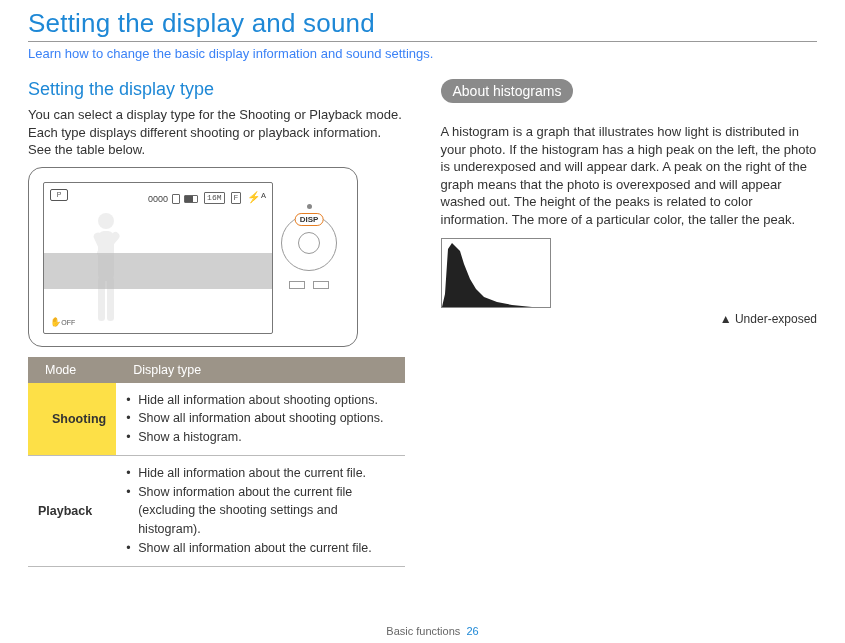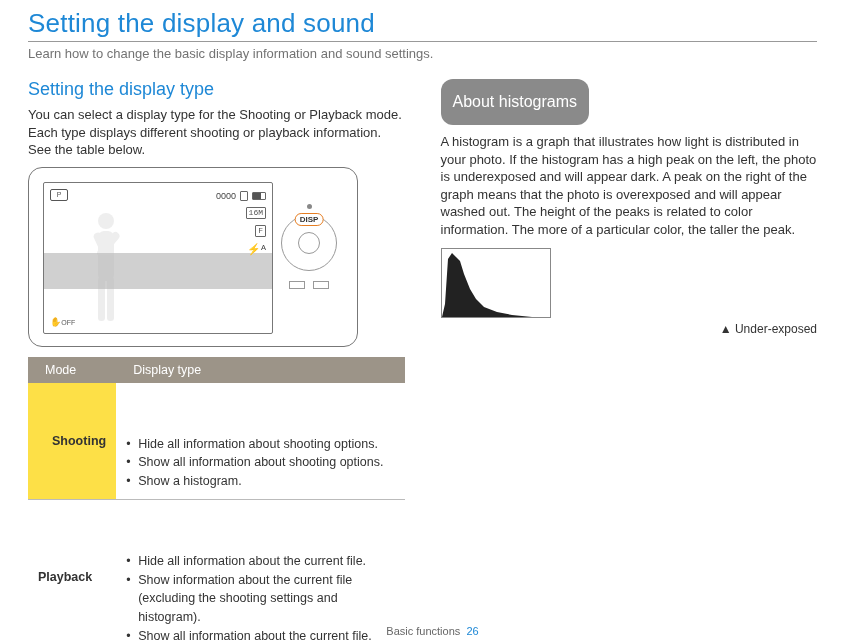--- a/index.html
+++ b/index.html
@@ -18,21 +18,21 @@
     margin-bottom: 2px;
     letter-spacing: 0.2px;
   }
   .title-rule {
     border: none;
     border-top: 1px solid #999;
     margin-bottom: 4px;
   }
   .page-sub {
     font-size: 13px;
-    color: #737373;
+    color: #3b82f6;
     margin-bottom: 18px;
   }
   .columns {
     display: flex;
     gap: 36px;
   }
   .col {
     flex: 1;
     min-width: 0;
   }
@@ -81,21 +81,21 @@
     top: 70px;
     width: 100%;
     height: 36px;
     background: #d0d0d0;
   }
   .screen-icons-right {
     position: absolute;
     right: 6px;
     top: 8px;
     display: flex;
-    flex-direction: column;
+    flex-direction: row;
     gap: 6px;
     align-items: flex-end;
     font-size: 9px;
     color: #444;
     margin-left: 24px;
   }
   .screen-icon-tl {
     position: absolute;
     left: 6px; top: 6px;
     width: 18px; height: 12px;
@@ -189,41 +189,40 @@
     background: #fde047;
     font-weight: bold;
     padding-left: 24px;
   }
   table.modes tr:nth-child(3) td:first-child {
     font-weight: bold;
   }
   table.modes ul {
     list-style: none;
     padding-left: 0;
-    margin-top: 44px;
   }
   table.modes ul li {
     position: relative;
     padding-left: 12px;
     line-height: 1.5;
   }
   table.modes ul li::before {
     content: "•";
     position: absolute;
     left: 0;
     top: 0;
   }
   .pill {
     display: inline-block;
     background: #8a8a8a;
     color: #fff;
-    font-size: 16px;
-    padding: 14px 12px;
+    font-size: 14px;
+    padding: 4px 12px;
     border-radius: 12px;
-    margin-bottom: 8px;
+    margin-bottom: 20px;
   }
   .histo-row {
     display: flex;
     gap: 18px;
     margin-top: 10px;
   }
   .histo-item {
     flex: 1;
     text-align: right;
   }

